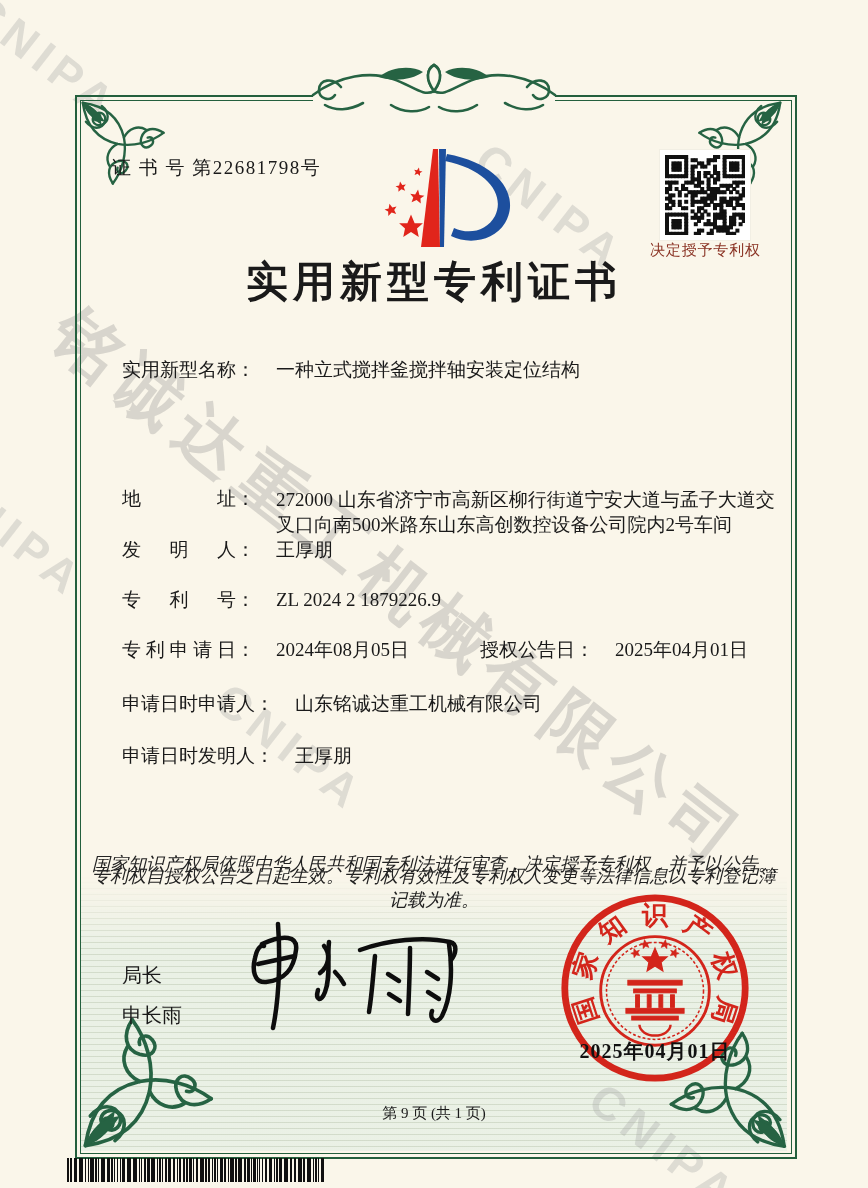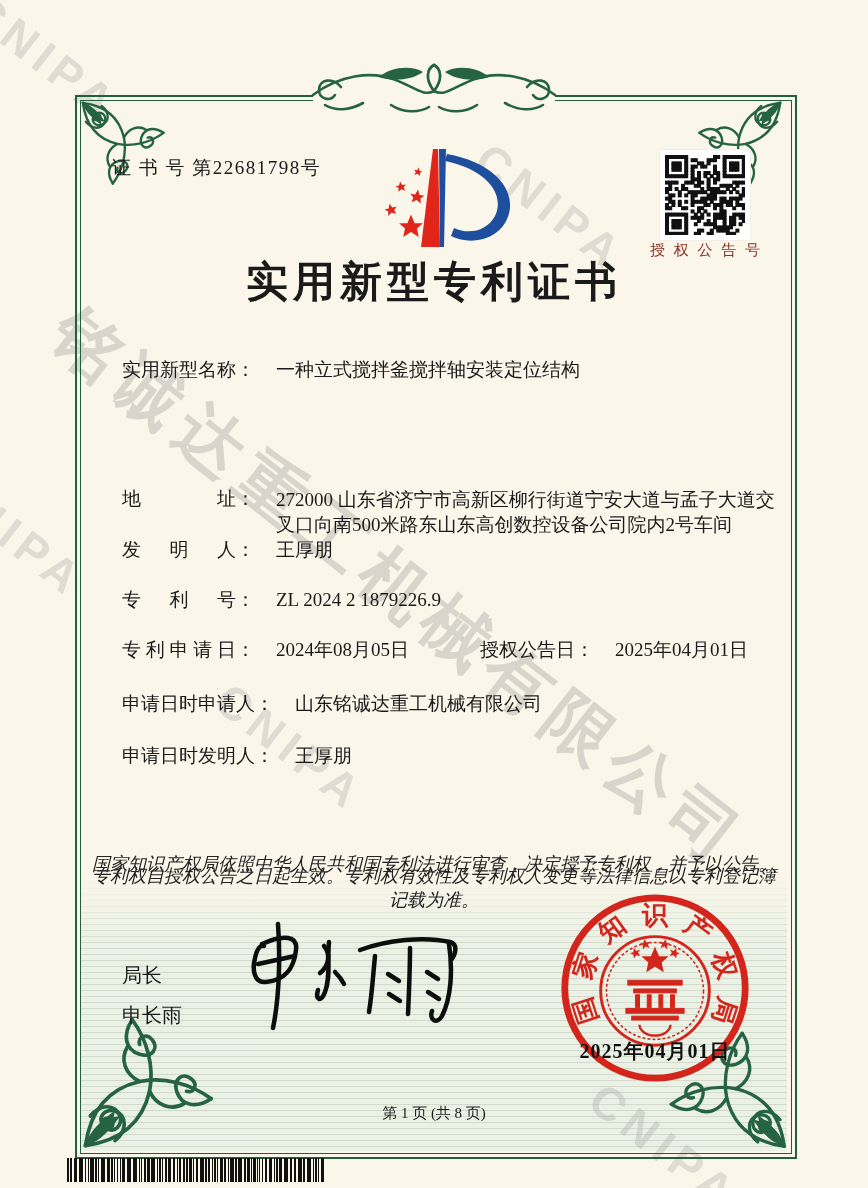--- a/index.html
+++ b/index.html
@@ -484,21 +484,21 @@
         <rect x="19.20" y="76.80" width="4" height="4" fill="#111"></rect>
         <rect x="28.80" y="76.80" width="4" height="4" fill="#111"></rect>
         <rect x="32.00" y="76.80" width="4" height="4" fill="#111"></rect>
         <rect x="41.60" y="76.80" width="4" height="4" fill="#111"></rect>
         <rect x="44.80" y="76.80" width="4" height="4" fill="#111"></rect>
         <rect x="60.80" y="76.80" width="4" height="4" fill="#111"></rect>
         <rect x="64.00" y="76.80" width="4" height="4" fill="#111"></rect>
         <rect x="67.20" y="76.80" width="4" height="4" fill="#111"></rect>
       </svg>
   </div>
-  <div class="qr-caption">授权公告号</div>
+  <div class="qr-caption">决定授予专利权</div>
 
   <div class="title">实用新型专利证书</div>
 
   <div class="row" style="top:358px">
     <span class="jlabel">实用新型名称</span><span class="colon">：</span><span class="val">一种立式搅拌釜搅拌轴安装定位结构</span>
   </div>
   <div class="row" style="top:487px">
     <span class="jlabel">地址</span><span class="colon">：</span><span class="val val-wrap">272000 山东省济宁市高新区柳行街道宁安大道与孟子大道交叉口向南500米路东山东高创数控设备公司院内2号车间</span>
   </div>
   <div class="row" style="top:538px">
@@ -568,21 +568,21 @@
         <span style="transform: translate(-50%, -50%) rotate(-72deg) translateY(-73px);">家</span>
         <span style="transform: translate(-50%, -50%) rotate(-36deg) translateY(-73px);">知</span>
         <span style="transform: translate(-50%, -50%) rotate(0deg) translateY(-73px);">识</span>
         <span style="transform: translate(-50%, -50%) rotate(36deg) translateY(-73px);">产</span>
         <span style="transform: translate(-50%, -50%) rotate(72deg) translateY(-73px);">权</span>
         <span style="transform: translate(-50%, -50%) rotate(108deg) translateY(-73px);">局</span>
       </div>
   </div>
   <div class="seal-date">2025年04月01日</div>
 
-  <div class="footer">第 1 页 (共 8 页)</div>
+  <div class="footer">第 9 页 (共 1 页)</div>
   <div class="barcode" id="barcode">
       <i style="left: 0px; width: 2px;"></i>
       <i style="left: 3px; width: 2px;"></i>
       <i style="left: 7px; width: 3px;"></i>
       <i style="left: 12px; width: 4px;"></i>
       <i style="left: 18px; width: 1px;"></i>
       <i style="left: 21px; width: 1px;"></i>
       <i style="left: 23px; width: 4px;"></i>
       <i style="left: 28px; width: 2px;"></i>
       <i style="left: 31px; width: 1px;"></i>

